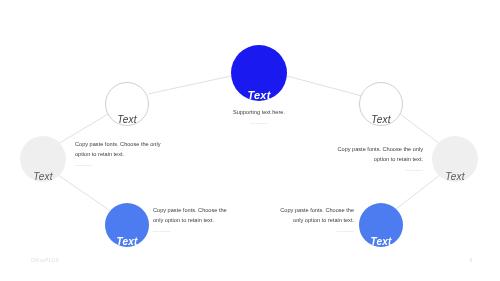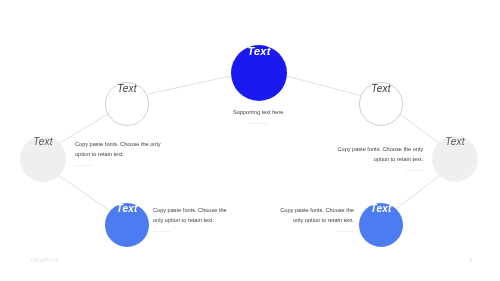--- a/index.html
+++ b/index.html
@@ -20,21 +20,21 @@
     left: 0;
     top: 0;
     width: 500px;
     height: 281px;
     pointer-events: none;
   }
   .node {
     position: absolute;
     border-radius: 50%;
     display: flex;
-    align-items: flex-start;
+    align-items: flex-end;
     justify-content: center;
     box-sizing: border-box;
   }
   .node-label {
     font-style: italic;
     font-weight: bold;
     letter-spacing: 0.2px;
     white-space: nowrap;
   }
   

